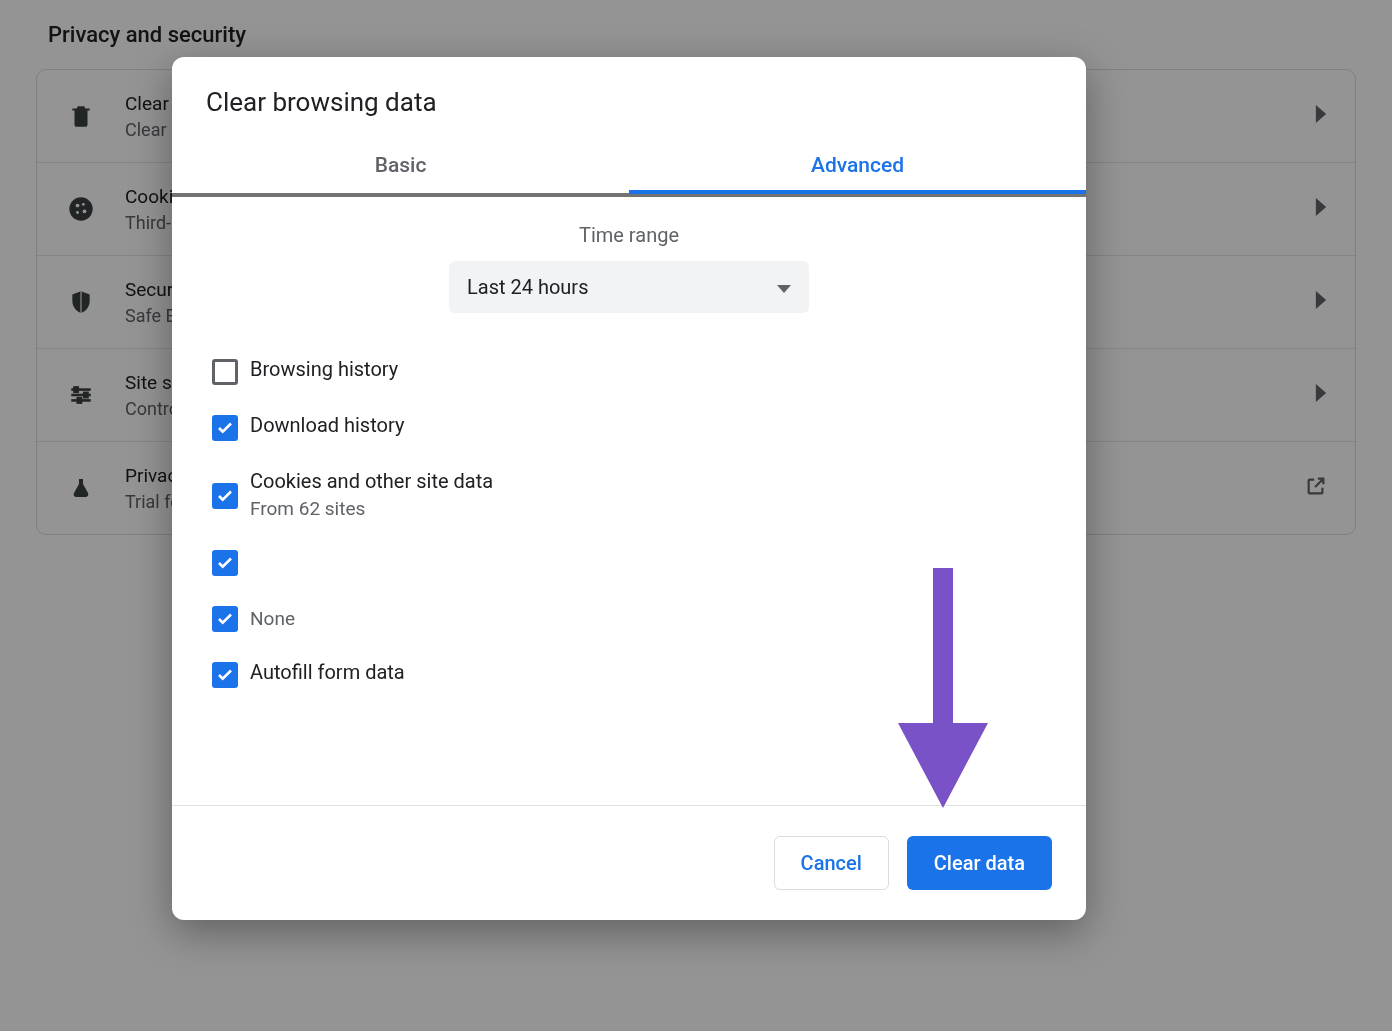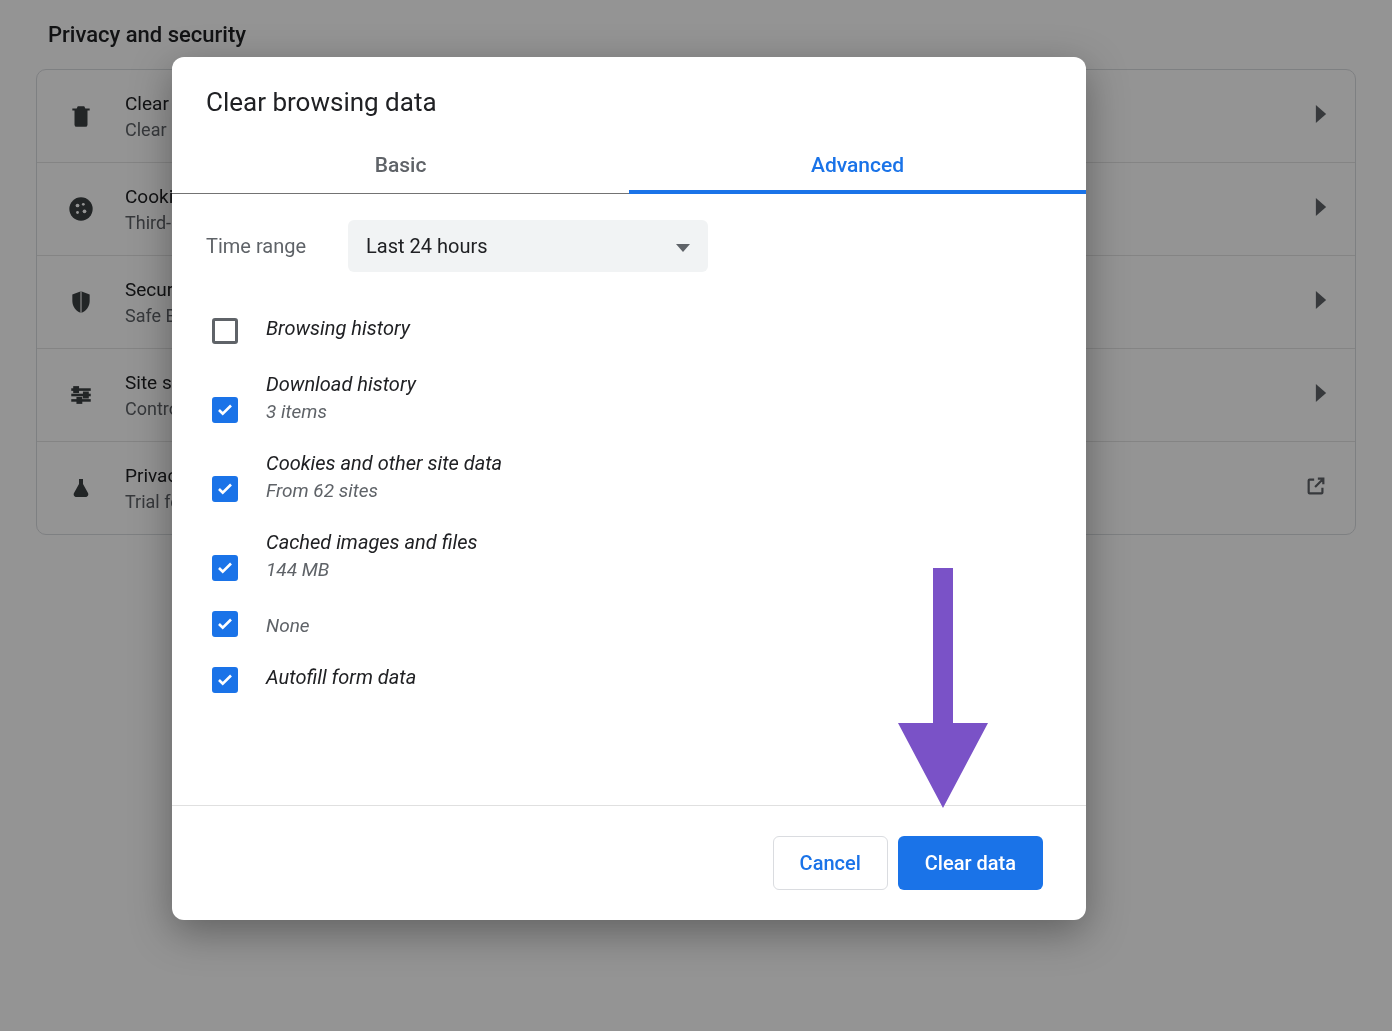--- a/index.html
+++ b/index.html
@@ -81,21 +81,21 @@
       overflow: hidden;
     }
     .dialog-title {
       font-size: 26px;
       font-weight: 400;
       color: #202124;
       padding: 30px 34px 22px 34px;
     }
     .tabs {
       display: flex;
-      border-bottom: 1px solid #737373;
+      border-bottom: 4px solid #737373;
       align-items: center;
     }
     .tab {
       flex: 1;
       text-align: center;
       padding: 14px 0 16px 0;
       font-size: 21px;
       font-weight: 500;
       color: #5f6368;
       cursor: pointer;
@@ -117,22 +117,23 @@
       overflow-y: auto;
       padding: 26px 34px 12px 34px;
       position: relative;
     }
     .body::-webkit-scrollbar { width: 12px; }
     .body::-webkit-scrollbar-thumb { background: #bdbdbd; border-radius: 6px; }
 
     .time-range-row {
       display: flex;
       align-items: center;
-      gap: 42px;
+      gap: 14px;
       margin-bottom: 30px;
+      flex-direction: column;
     }
     .time-range-label {
       font-size: 20px;
       color: #5f6368;
     }
     .select {
       display: flex;
       align-items: flex-start;
       justify-content: space-between;
       background: #f1f3f4;
@@ -142,24 +143,23 @@
       font-size: 20px;
       color: #202124;
       cursor: pointer;
     }
     .select .tri {
       color: #5f6368;
     }
 
     .check-row {
       display: flex;
-      align-items: flex-end;
-      gap: 28px;
+      align-items: center;
+      gap: 12px;
       padding: 14px 0;
-      font-style: italic;
     }
     .check-box {
       width: 26px;
       height: 26px;
       border: 3px solid #5f6368;
       border-radius: 3px;
       margin-top: 2px;
       cursor: pointer;
       flex-shrink: 0;
       display: flex;
@@ -179,24 +179,24 @@
       color: #202124;
       margin-bottom: 4px;
     }
     .check-sub {
       font-size: 19px;
       color: #5f6368;
     }
 
     .footer {
       border-top: 1px solid #e0e0e0;
-      padding: 30px 43px;
+      padding: 30px 34px;
       display: flex;
       justify-content: flex-end;
-      gap: 10px;
+      gap: 18px;
     }
     .btn {
       font-size: 20px;
       font-weight: 500;
       padding: 14px 26px;
       border-radius: 6px;
       cursor: pointer;
       border: 1px solid transparent;
     }
     .btn-secondary {
@@ -351,45 +351,40 @@
     </div>
 
     <div class="check-row">
       <span class="check-box checked">
         <svg width="18" height="18" viewBox="0 0 24 24" fill="none" stroke="#fff" stroke-width="3.5">
             <path d="M4 12l5 5L20 6"></path>
           </svg>
       </span>
       <span class="check-text">
         <div class="check-title">Download history</div>
-        <div class="check-sub">3 items</div>
       </span>
     </div>
 
     <div class="check-row">
       <span class="check-box checked">
         <svg width="18" height="18" viewBox="0 0 24 24" fill="none" stroke="#fff" stroke-width="3.5">
             <path d="M4 12l5 5L20 6"></path>
           </svg>
       </span>
       <span class="check-text">
         <div class="check-title">Cookies and other site data</div>
         <div class="check-sub">From 62 sites</div>
       </span>
     </div>
 
     <div class="check-row">
       <span class="check-box checked">
         <svg width="18" height="18" viewBox="0 0 24 24" fill="none" stroke="#fff" stroke-width="3.5">
             <path d="M4 12l5 5L20 6"></path>
           </svg>
-      </span>
-      <span class="check-text">
-        <div class="check-title">Cached images and files</div>
-        <div class="check-sub">144 MB</div>
       </span>
     </div>
 
     <div class="check-row">
       <span class="check-box checked">
         <svg width="18" height="18" viewBox="0 0 24 24" fill="none" stroke="#fff" stroke-width="3.5">
             <path d="M4 12l5 5L20 6"></path>
           </svg>
       </span>
       <span class="check-text">

